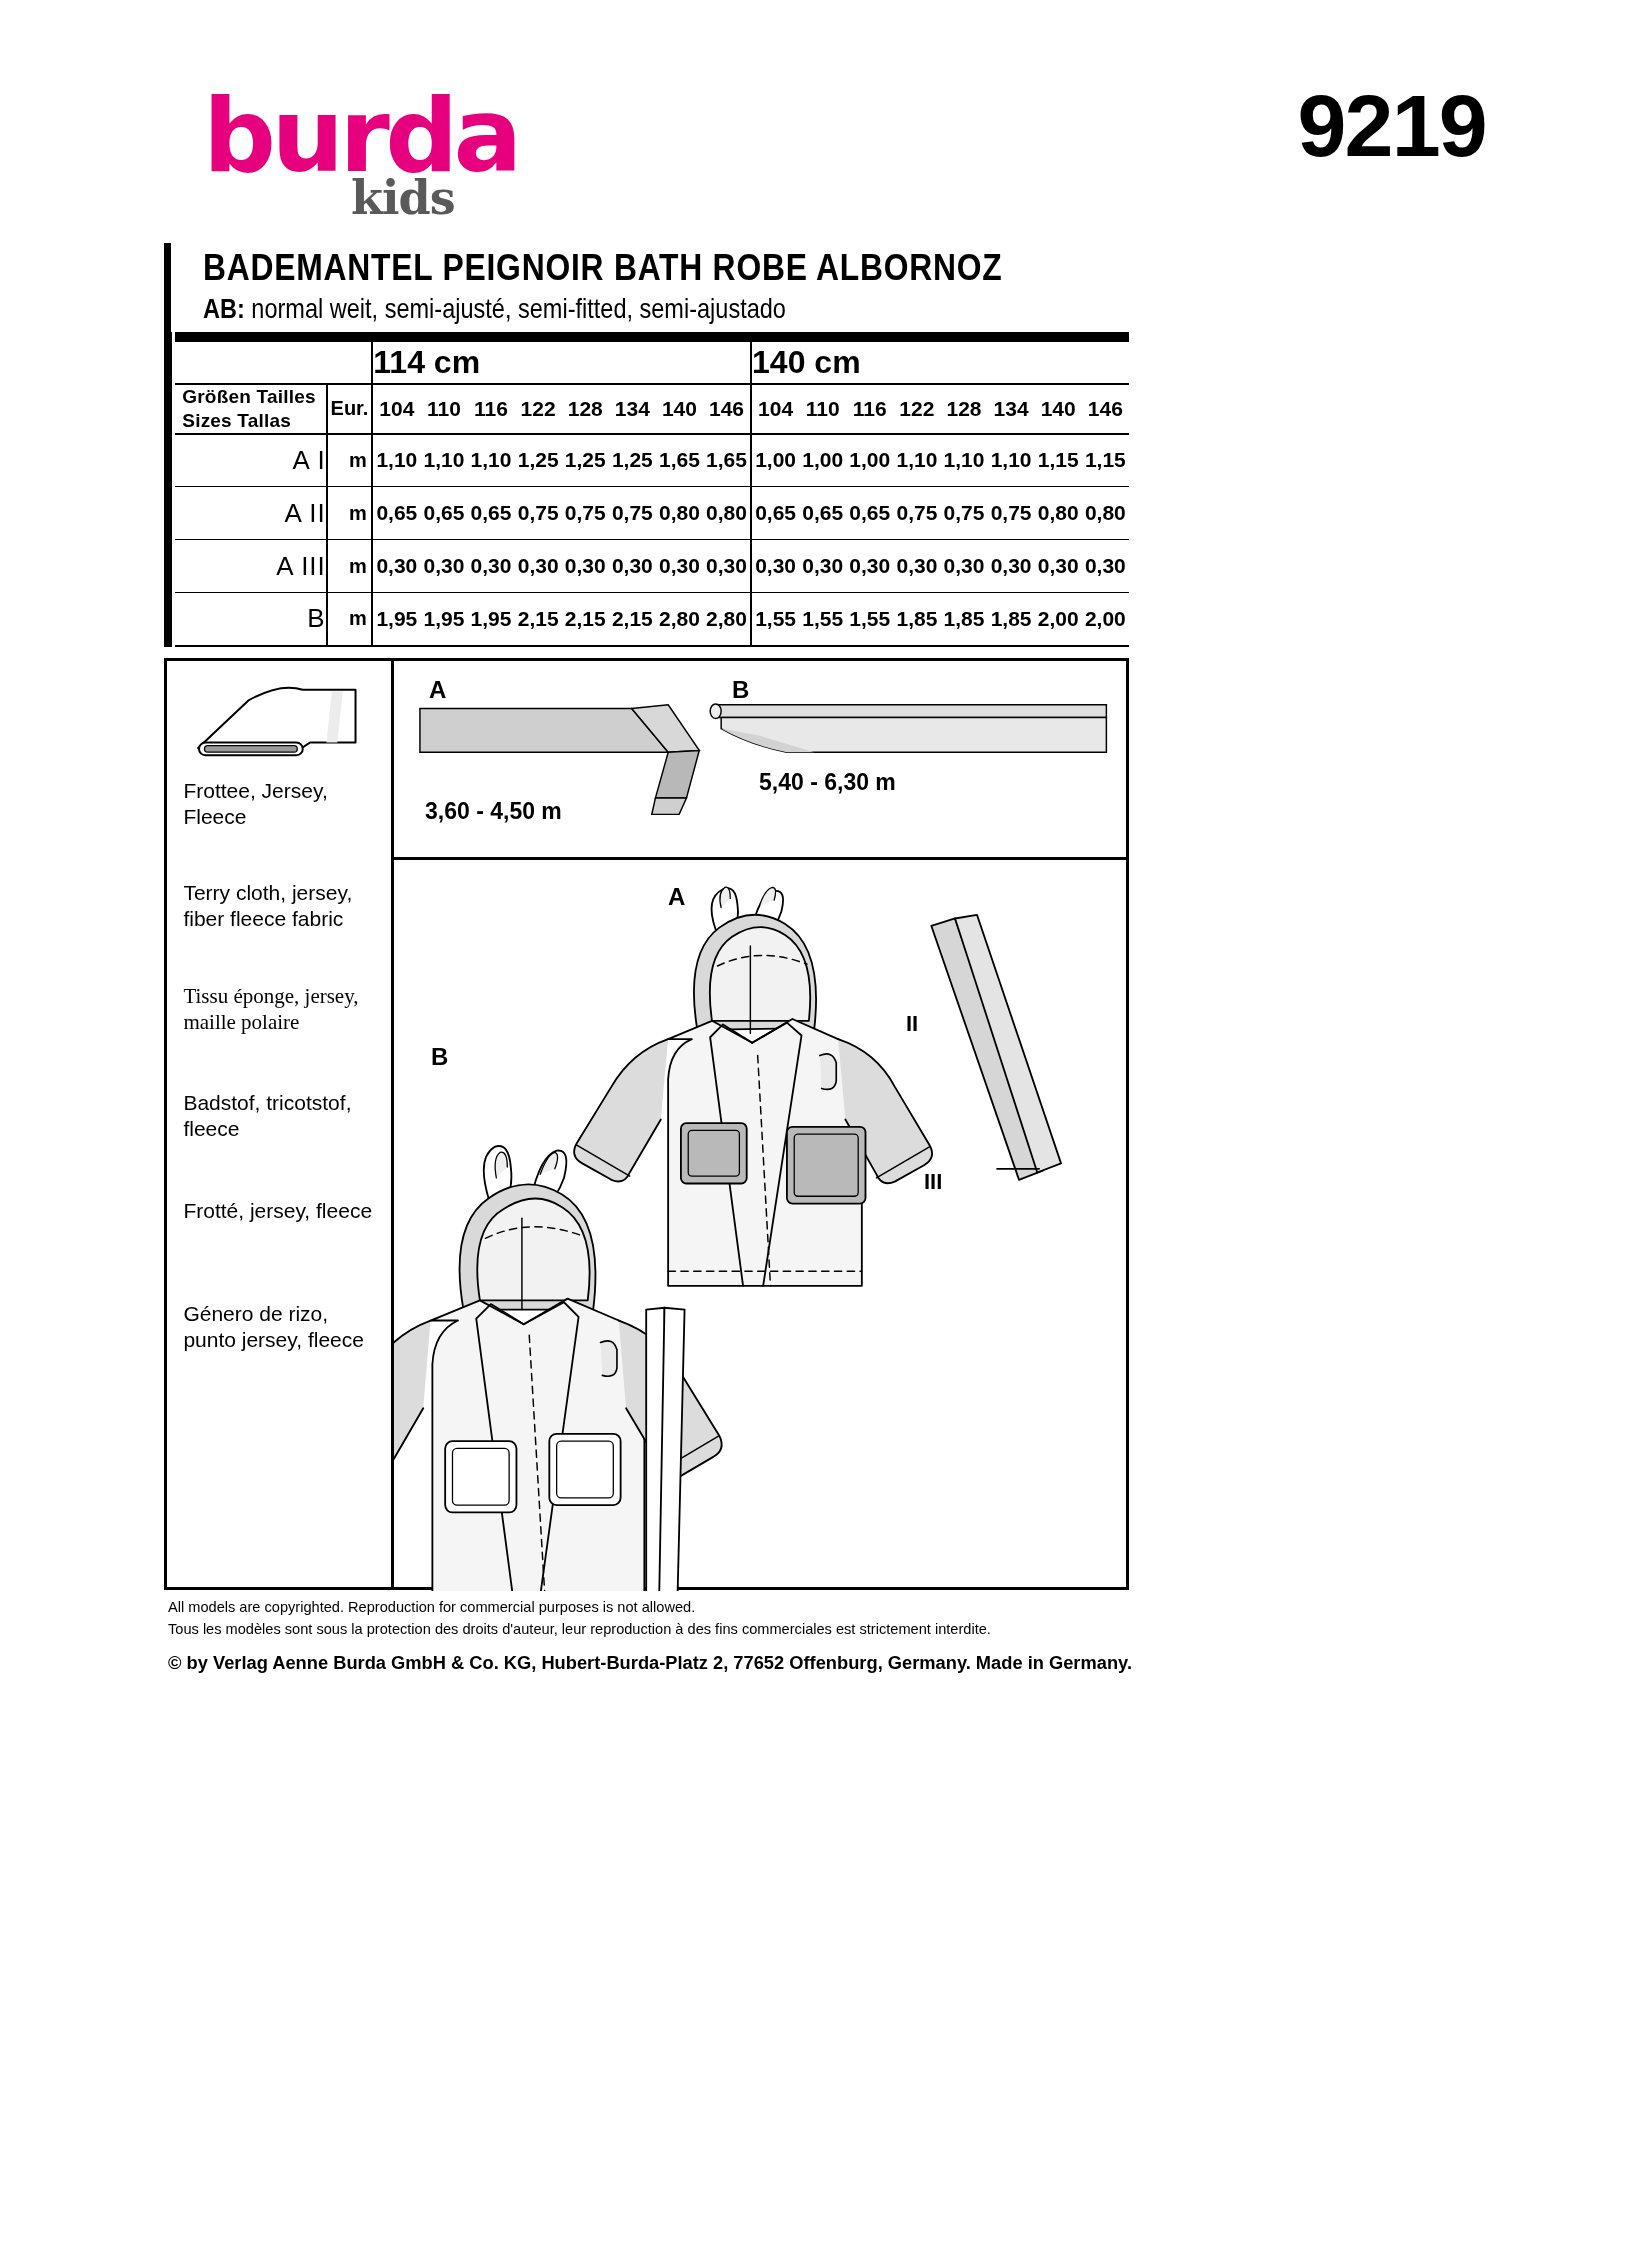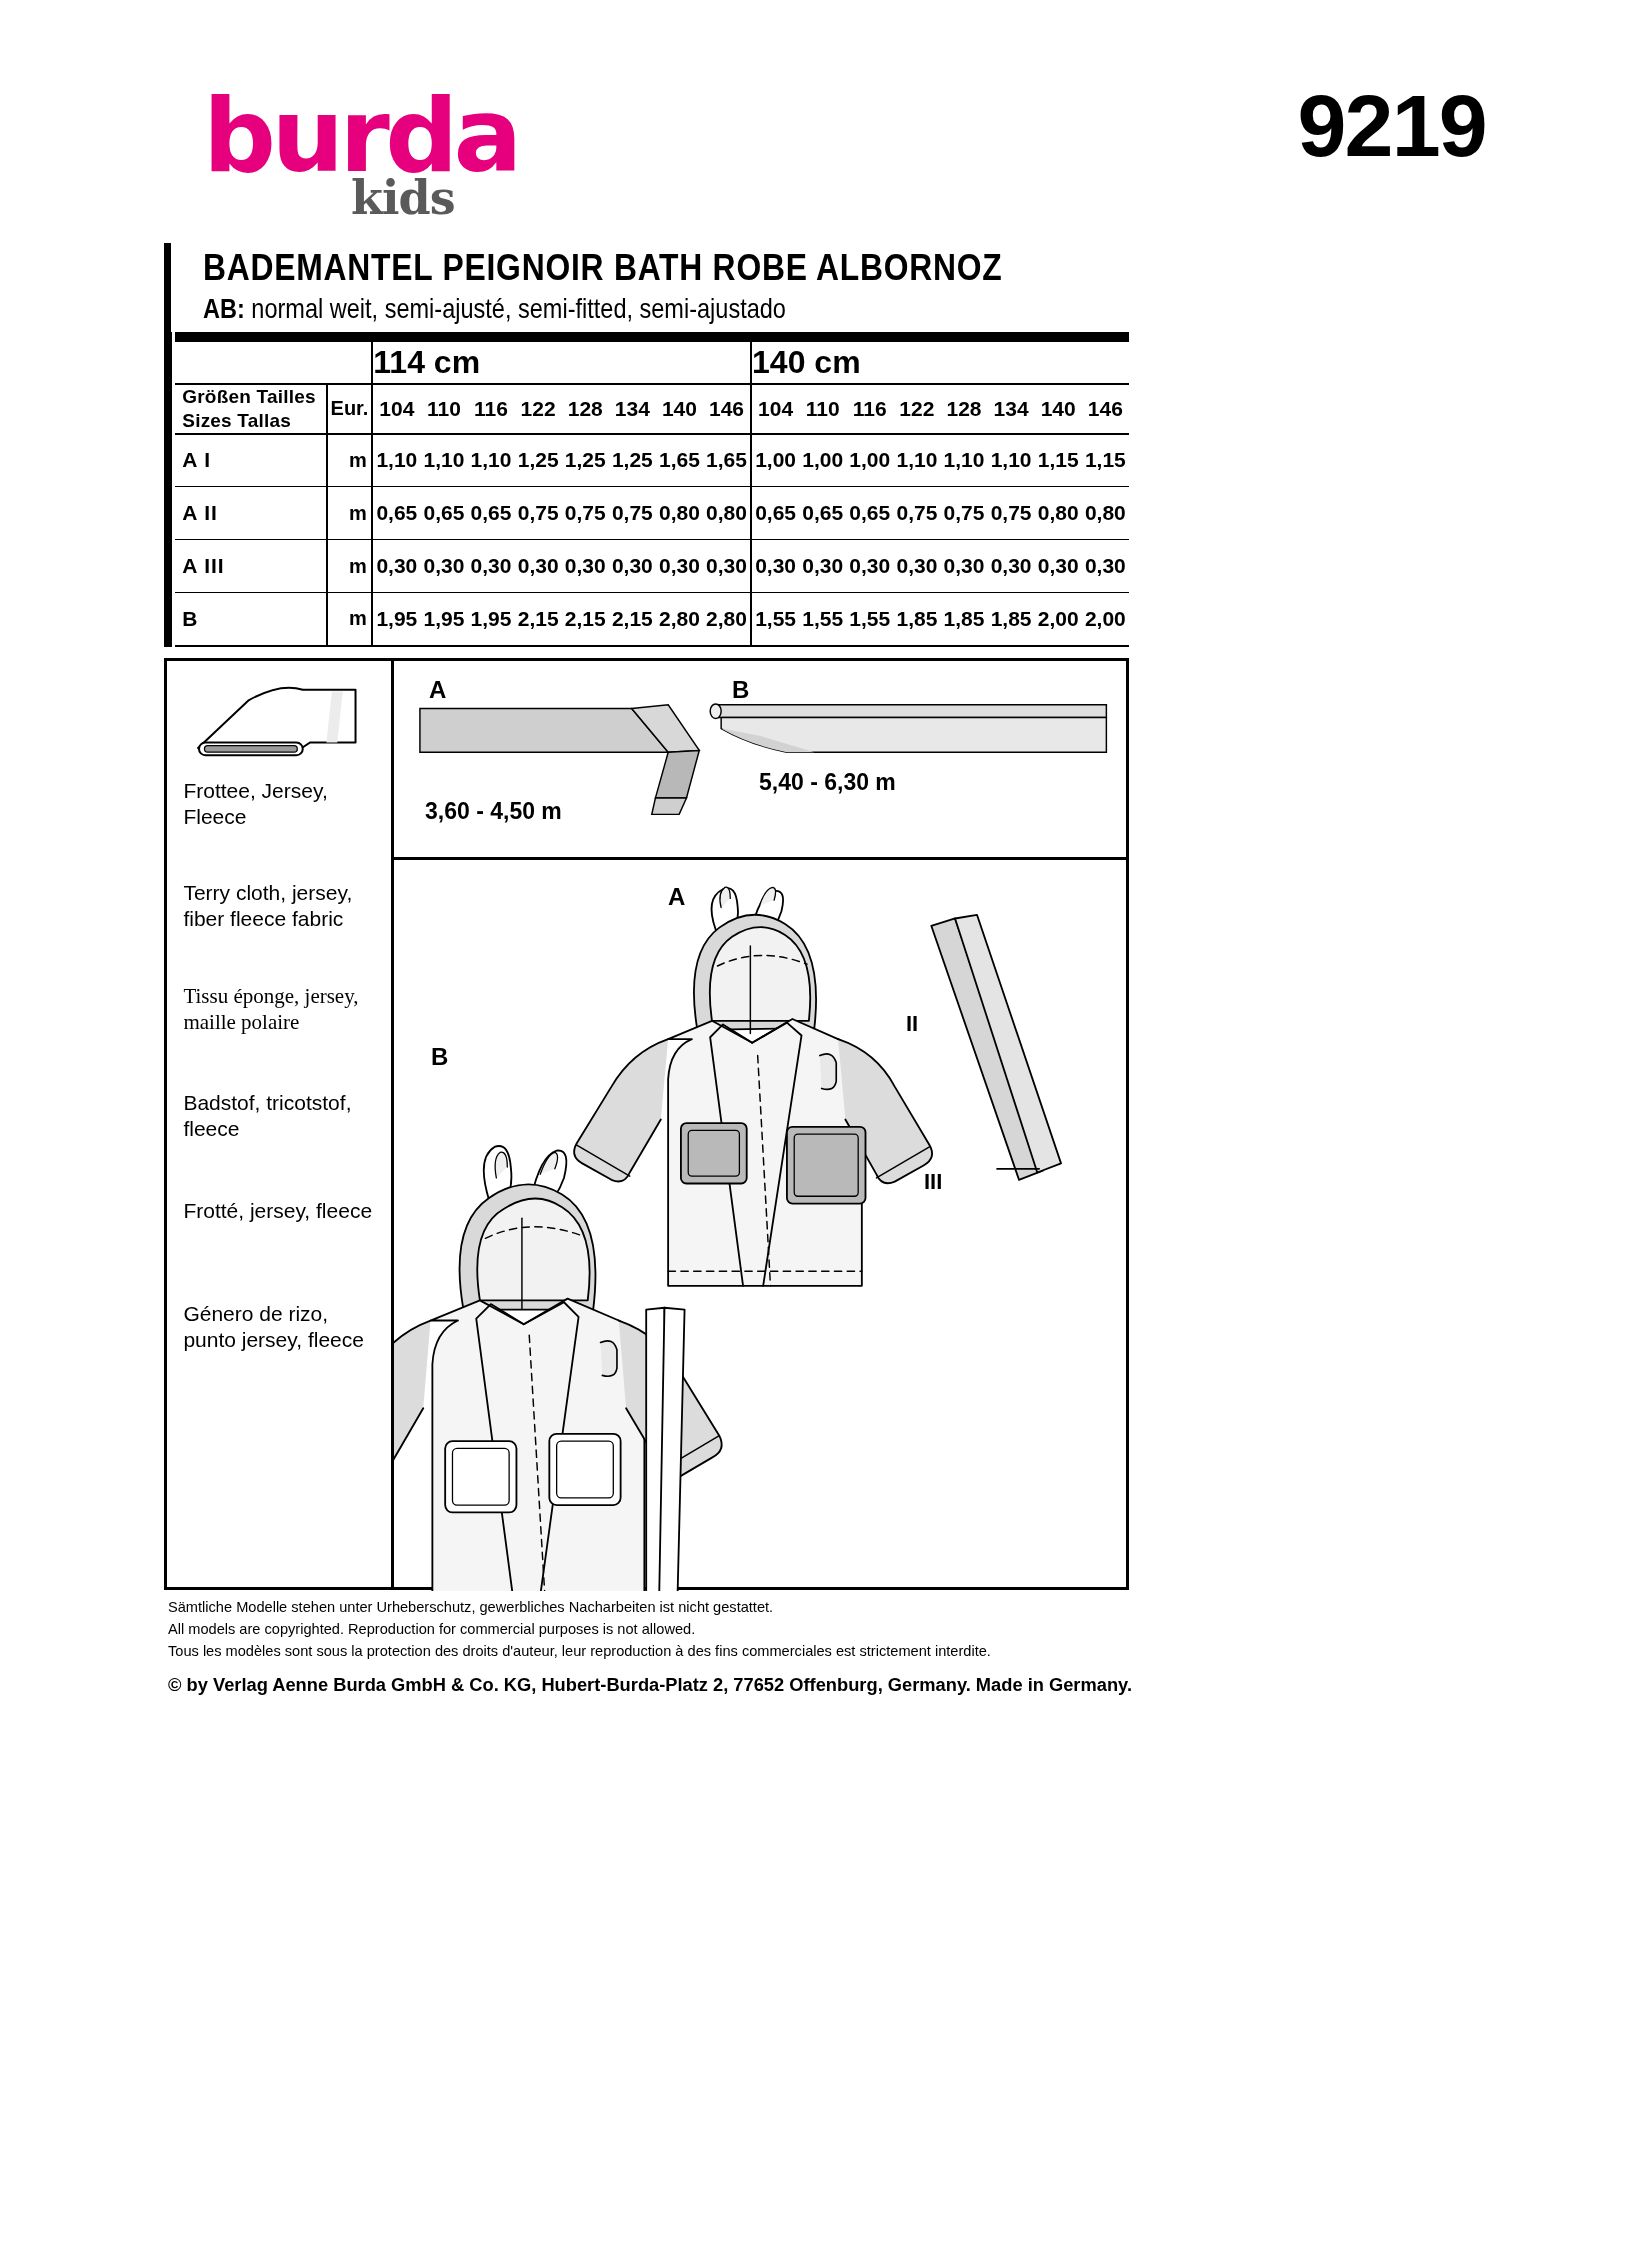--- a/index.html
+++ b/index.html
@@ -31,21 +31,21 @@
   .cw-head{height:42px;}
   .cw-head .w{font-size:32px;font-weight:700;border-left:2.7px solid #000;border-radius:11px;}
   .row-sizes{height:39px;border-top:2.7px solid #000;border-bottom:2.7px solid #000;}
   .lbl-cell{width:154px;font-size:19px;font-weight:700;line-height:1.25;padding-left:7.3px !important;vertical-align:middle;letter-spacing:0.2px;}
   .eur-cell{width:40px;font-size:20px;font-weight:700;text-align:center;border-left:2.7px solid #000;vertical-align:middle;}
   .unit-cell{width:40px;font-size:20px;font-weight:700;text-align:right;padding-right:4.6px !important;vertical-align:middle;}
   .sz{font-size:21px;font-weight:700;text-align:center;width:48px;vertical-align:middle;}
   .vv{font-size:21px;font-weight:700;text-align:center;width:48px;vertical-align:middle;}
   .grp-start{border-left:2.7px solid #000;}
   .drow{height:53px;border-bottom:1.8px solid #000;}
-  .rname{font-size:21px;font-weight:700;padding-left:7.3px !important;vertical-align:middle;letter-spacing:0.9px;}
+  .rname{font-size:26px;font-weight:400;padding-left:7.3px !important;vertical-align:middle;letter-spacing:0.9px;text-align:right;}
   .vert{border-left:2.7px solid #000;}
 
   
   .panel{position:absolute;left:164px;top:614px;width:965px;height:932px;border:3.7px solid #000;box-sizing:border-box;}
   .panel-left{position:absolute;left:0;top:0;width:227px;height:100%;border-right:3.7px solid #000;box-sizing:border-box;}
   .fabric-text{position:absolute;left:16.4px;font-family:"Liberation Sans",sans-serif;font-size:21px;line-height:1.22;}
 
   .bolt{position:absolute;left:25.6px;top:16.4px;width:174px;height:91px;}
 
   .layout-box{position:absolute;left:227px;top:0;right:0;height:199px;border-bottom:3.7px solid #000;box-sizing:border-box;}
@@ -336,20 +336,19 @@
           <path d="M226,528 q14,-6 18,8 l0,20 q-2,12 -16,8" fill="#e8e8e8" stroke-width="1.8"></path>
 
           <path d="M276,492 l20,-2 l4,326 l-24,2 z" fill="#ffffff"></path>
           <path d="M296,490 l22,2 l-8,326 l-20,0 z" fill="#ffffff"></path>
         </g>
       </svg>
     </div>
   </div>
 
   <div class="foot">
-    <div class="l">Sämtliche Modelle stehen unter Urheberschutz, gewerbliches Nacharbeiten ist nicht gestattet.</div>
     <div class="l">All models are copyrighted. Reproduction for commercial purposes is not allowed.</div>
     <div class="l">Tous les modèles sont sous la protection des droits d'auteur, leur reproduction à des fins commerciales est strictement interdite.</div>
     <div class="cr">© by Verlag Aenne Burda GmbH &amp; Co. KG, Hubert-Burda-Platz 2, 77652 Offenburg, Germany. Made in Germany.</div>
   </div>
 
 </div>
 
 
 </body></html>

